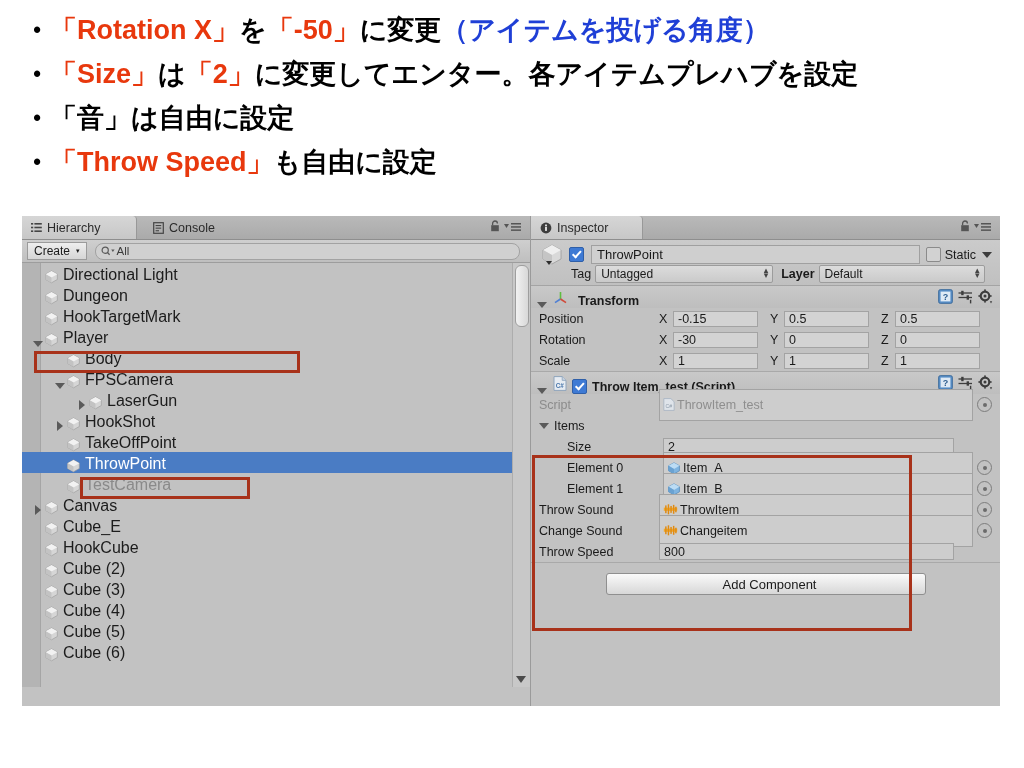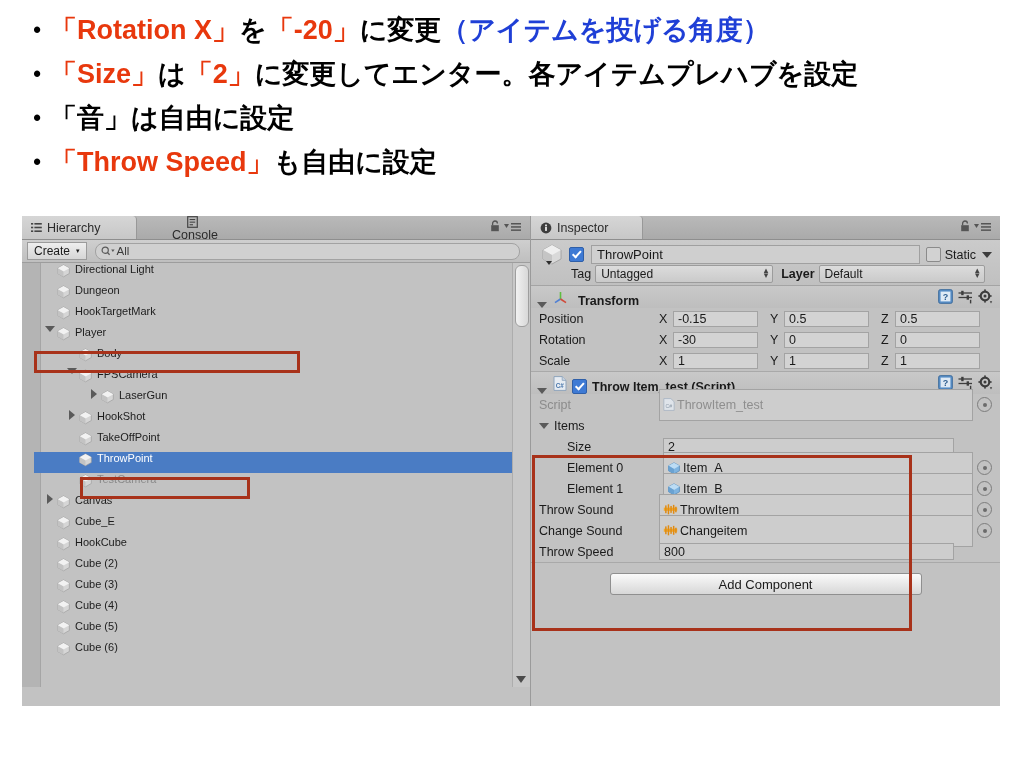--- a/index.html
+++ b/index.html
@@ -74,21 +74,21 @@
     padding: 0 12px 0 9px;
     font-size: 12.5px;
     color: #2b2b2b;
     box-sizing: border-box;
   }
   .tab.active {
     background: linear-gradient(#d6d6d6, #c7c7c7);
     border-right: 1px solid #989898;
     border-top-right-radius: 4px;
   }
-  .tab.inactive { color: #2b2b2b; flex-direction: column; }
+  .tab.inactive { color: #2b2b2b; }
   .tab-ico { margin-right: 5px; display: inline-flex; }
 
   
   .h-toolbar {
     position: relative;
     height: 22px;
     background: linear-gradient(#cfcfcf, #bfbfbf);
     border-bottom: 1px solid #9d9d9d;
     display: flex; align-items: center;
     padding-left: 5px;
@@ -143,25 +143,24 @@
   .tree-gutter {
     position: absolute; left: 0; top: 0;
     width: 18px; height: 100%;
     background: #b4b4b4;
     border-right: 1px solid #a5a5a5;
   }
   .tree-rows { position: absolute; left: 0; top: 0; right: 18px; }
   .trow {
     position: relative;
     height: 21px;
-    display: flex; align-items: flex-start;
-    font-size: 11px;
+    display: flex; align-items: flex-end;
+    font-size: 16px;
     color: #1c1c1c;
     white-space: nowrap;
-    margin-left: 12px;
   }
   .trow.selected { background: #4a7cc4; color: #ffffff; }
   .trow.dim { color: #8a8a8a; }
   .trow .tri-slot {
     width: 13px; flex: 0 0 13px;
     display: flex; align-items: center; justify-content: center;
   }
   .cube-ico { margin-right: 4px; flex: 0 0 auto; display: inline-flex; }
 
   .tri {
@@ -370,39 +369,40 @@
     display: flex; align-items: flex-start; justify-content: center;
     padding-top: 10px;
   }
   .btn-add-comp {
     width: 310px; height: 20px;
     background: linear-gradient(#fafafa,#d7d7d7);
     border: 1px solid #8f8f8f;
     border-radius: 3px;
     display: flex; align-items: center; justify-content: center;
     font-size: 13px;
+    padding-left: 8px;
   }
 
   
   .redbox {
     position: absolute;
     border: 3px solid #a8321a;
     box-sizing: border-box;
     pointer-events: none;
     z-index: 40;
   }
 </style>
 </head>
 <body>
 
 <div class="slide-text">
   <div class="bullet-row">
     <span class="bullet-dot">•</span>
     <span>
-      <span class="seg-red">「Rotation X」</span><span class="seg-black">を</span><span class="seg-red">「-20」</span><span class="seg-black">に変更</span><span class="seg-blue">（アイテムを投げる角度）</span>
+      <span class="seg-red">「Rotation X」</span><span class="seg-black">を</span><span class="seg-red">「-50」</span><span class="seg-black">に変更</span><span class="seg-blue">（アイテムを投げる角度）</span>
     </span>
   </div>
   <div class="bullet-row">
     <span class="bullet-dot">•</span>
     <span>
       <span class="seg-red">「Size」</span><span class="seg-black">は</span><span class="seg-red">「2」</span><span class="seg-black">に変更してエンター。各アイテムプレハブを設定</span>
     </span>
   </div>
   <div class="bullet-row">
     <span class="bullet-dot">•</span>

